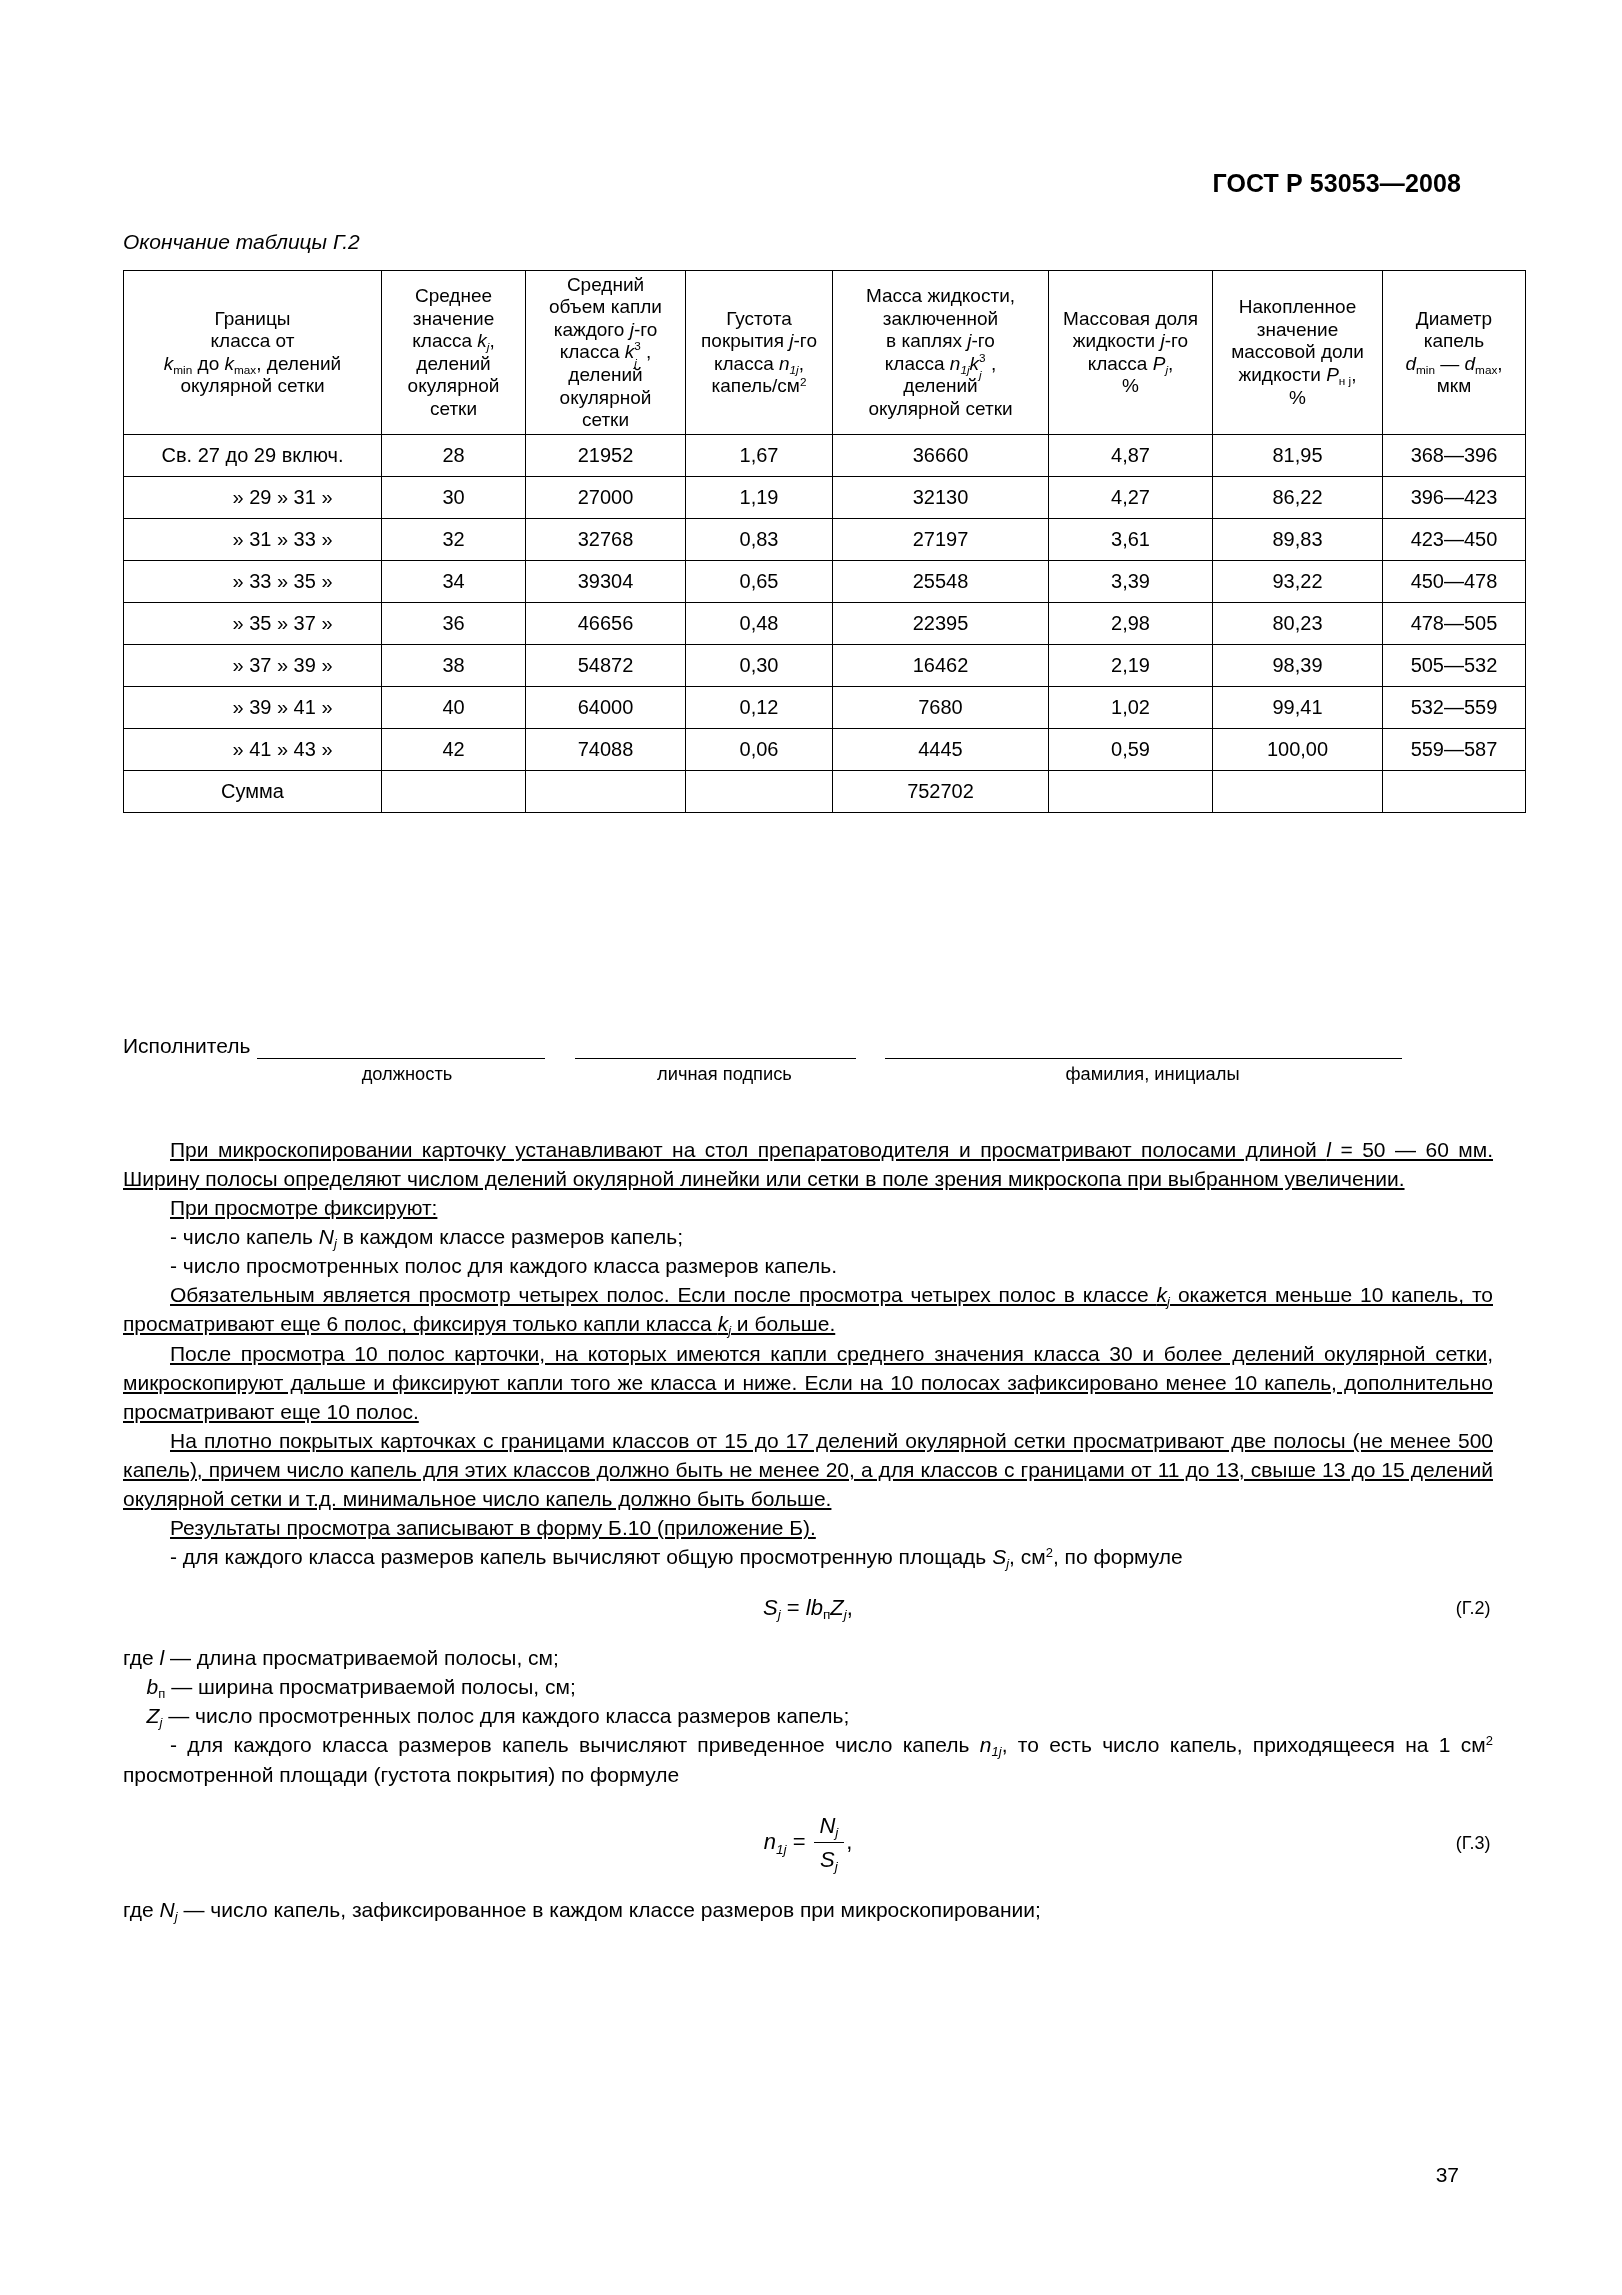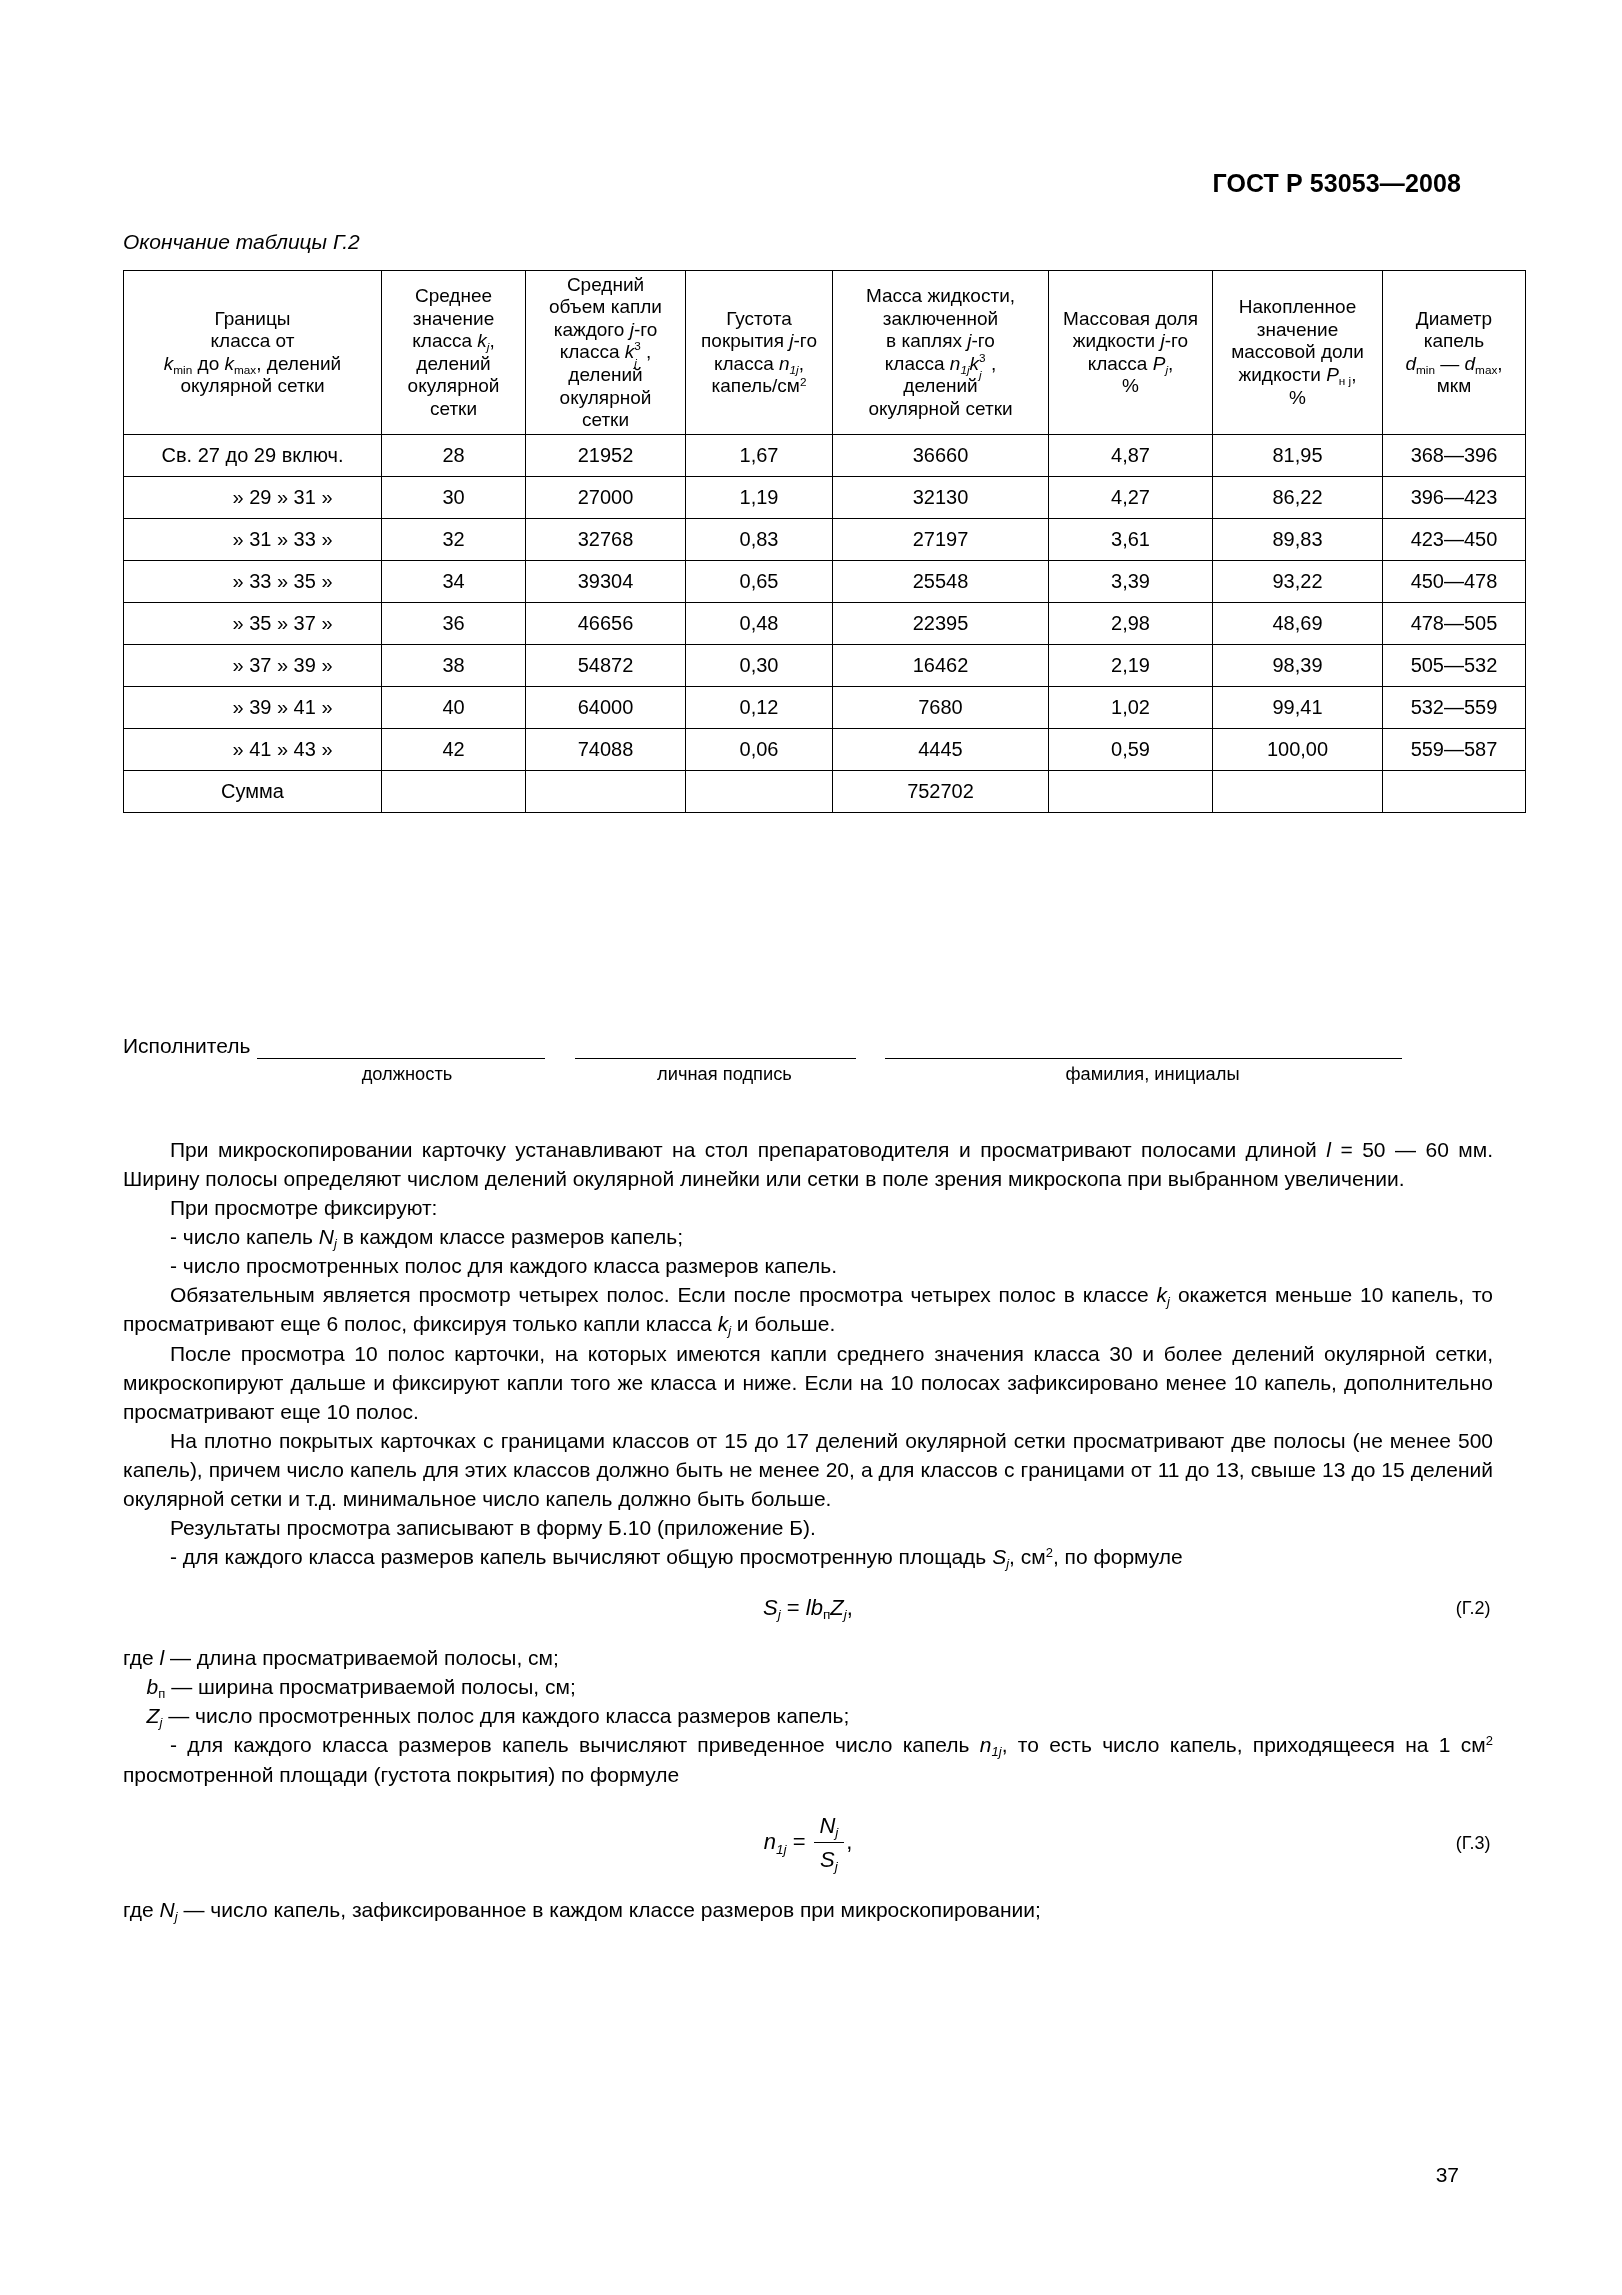--- a/index.html
+++ b/index.html
@@ -71,21 +71,21 @@
   .cap1 { width:294px; margin-left:137px; text-align:center; }
   .cap2 { width:281px; margin-left:30px; text-align:center; }
   .cap3 { width:517px; margin-left:29px; text-align:center; }
 
   
   .body-text {
     position:absolute; left:123px; top:1135px; width:1370px;
     font-size:21px; line-height:1.385; text-align:justify;
   }
   .body-text p { margin:0; }
-  .ind { text-indent:47px; }
+  .ind { text-indent:47px;text-decoration:underline; }
   .sub-item { text-indent:47px; }
   .defn { text-indent:0; padding-left:0; }
   .defn.pad { padding-left:23.6px; }
 
   
   .formula-block { position:relative; text-align:center; margin:22px 0 19.6px 0; }
   .formula-block .num { position:absolute; right:2.6px; top:50%; transform:translateY(-50%); font-size:18px; }
   .fexp { font-size:22px; display:inline-block; }
   .frac { display:inline-block; vertical-align:middle; text-align:center; margin:0 2.6px; }
   .frac .n { display:block; padding:0 5.2px 1.3px 5.2px; border-bottom:1.3px solid #000; }
@@ -216,21 +216,21 @@
           <td>93,22</td>
           <td>450—478</td>
         </tr>
         <tr>
           <td class="cls indent">»  35   »  37   »</td>
           <td>36</td>
           <td>46656</td>
           <td>0,48</td>
           <td>22395</td>
           <td>2,98</td>
-          <td>48,69</td>
+          <td>80,23</td>
           <td>478—505</td>
         </tr>
         <tr>
           <td class="cls indent">»  37   »  39   »</td>
           <td>38</td>
           <td>54872</td>
           <td>0,30</td>
           <td>16462</td>
           <td>2,19</td>
           <td>98,39</td>

